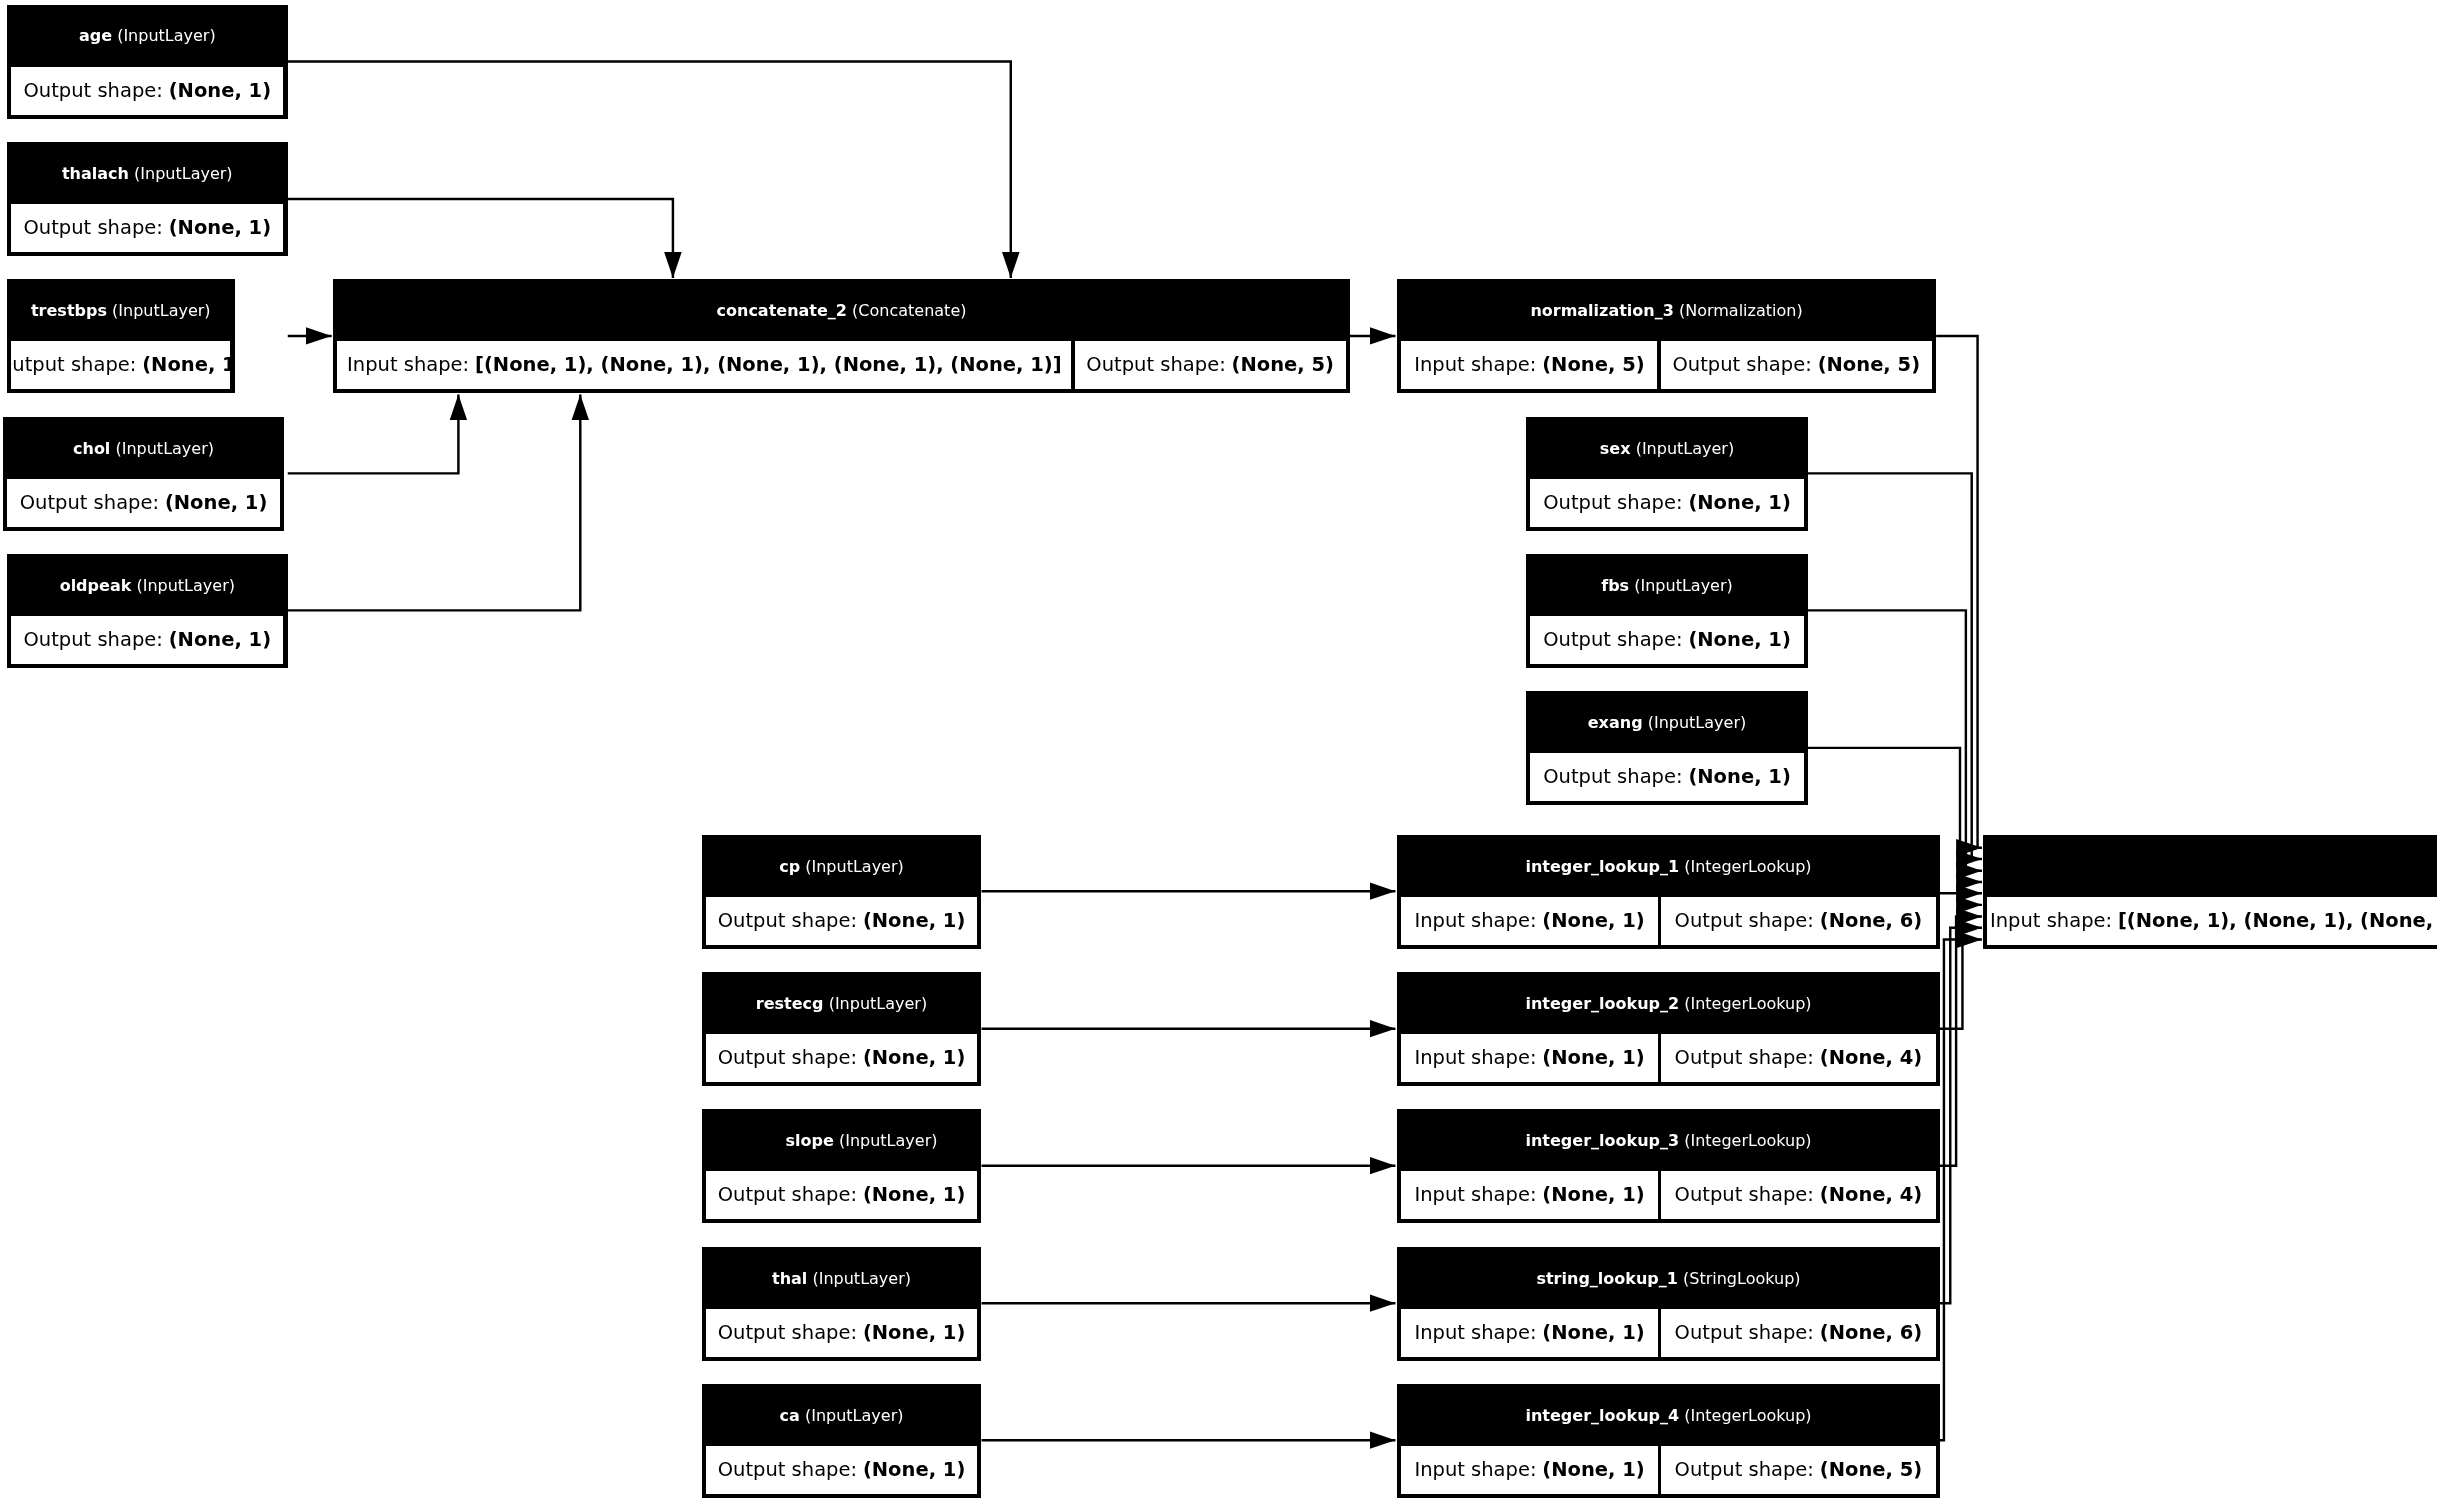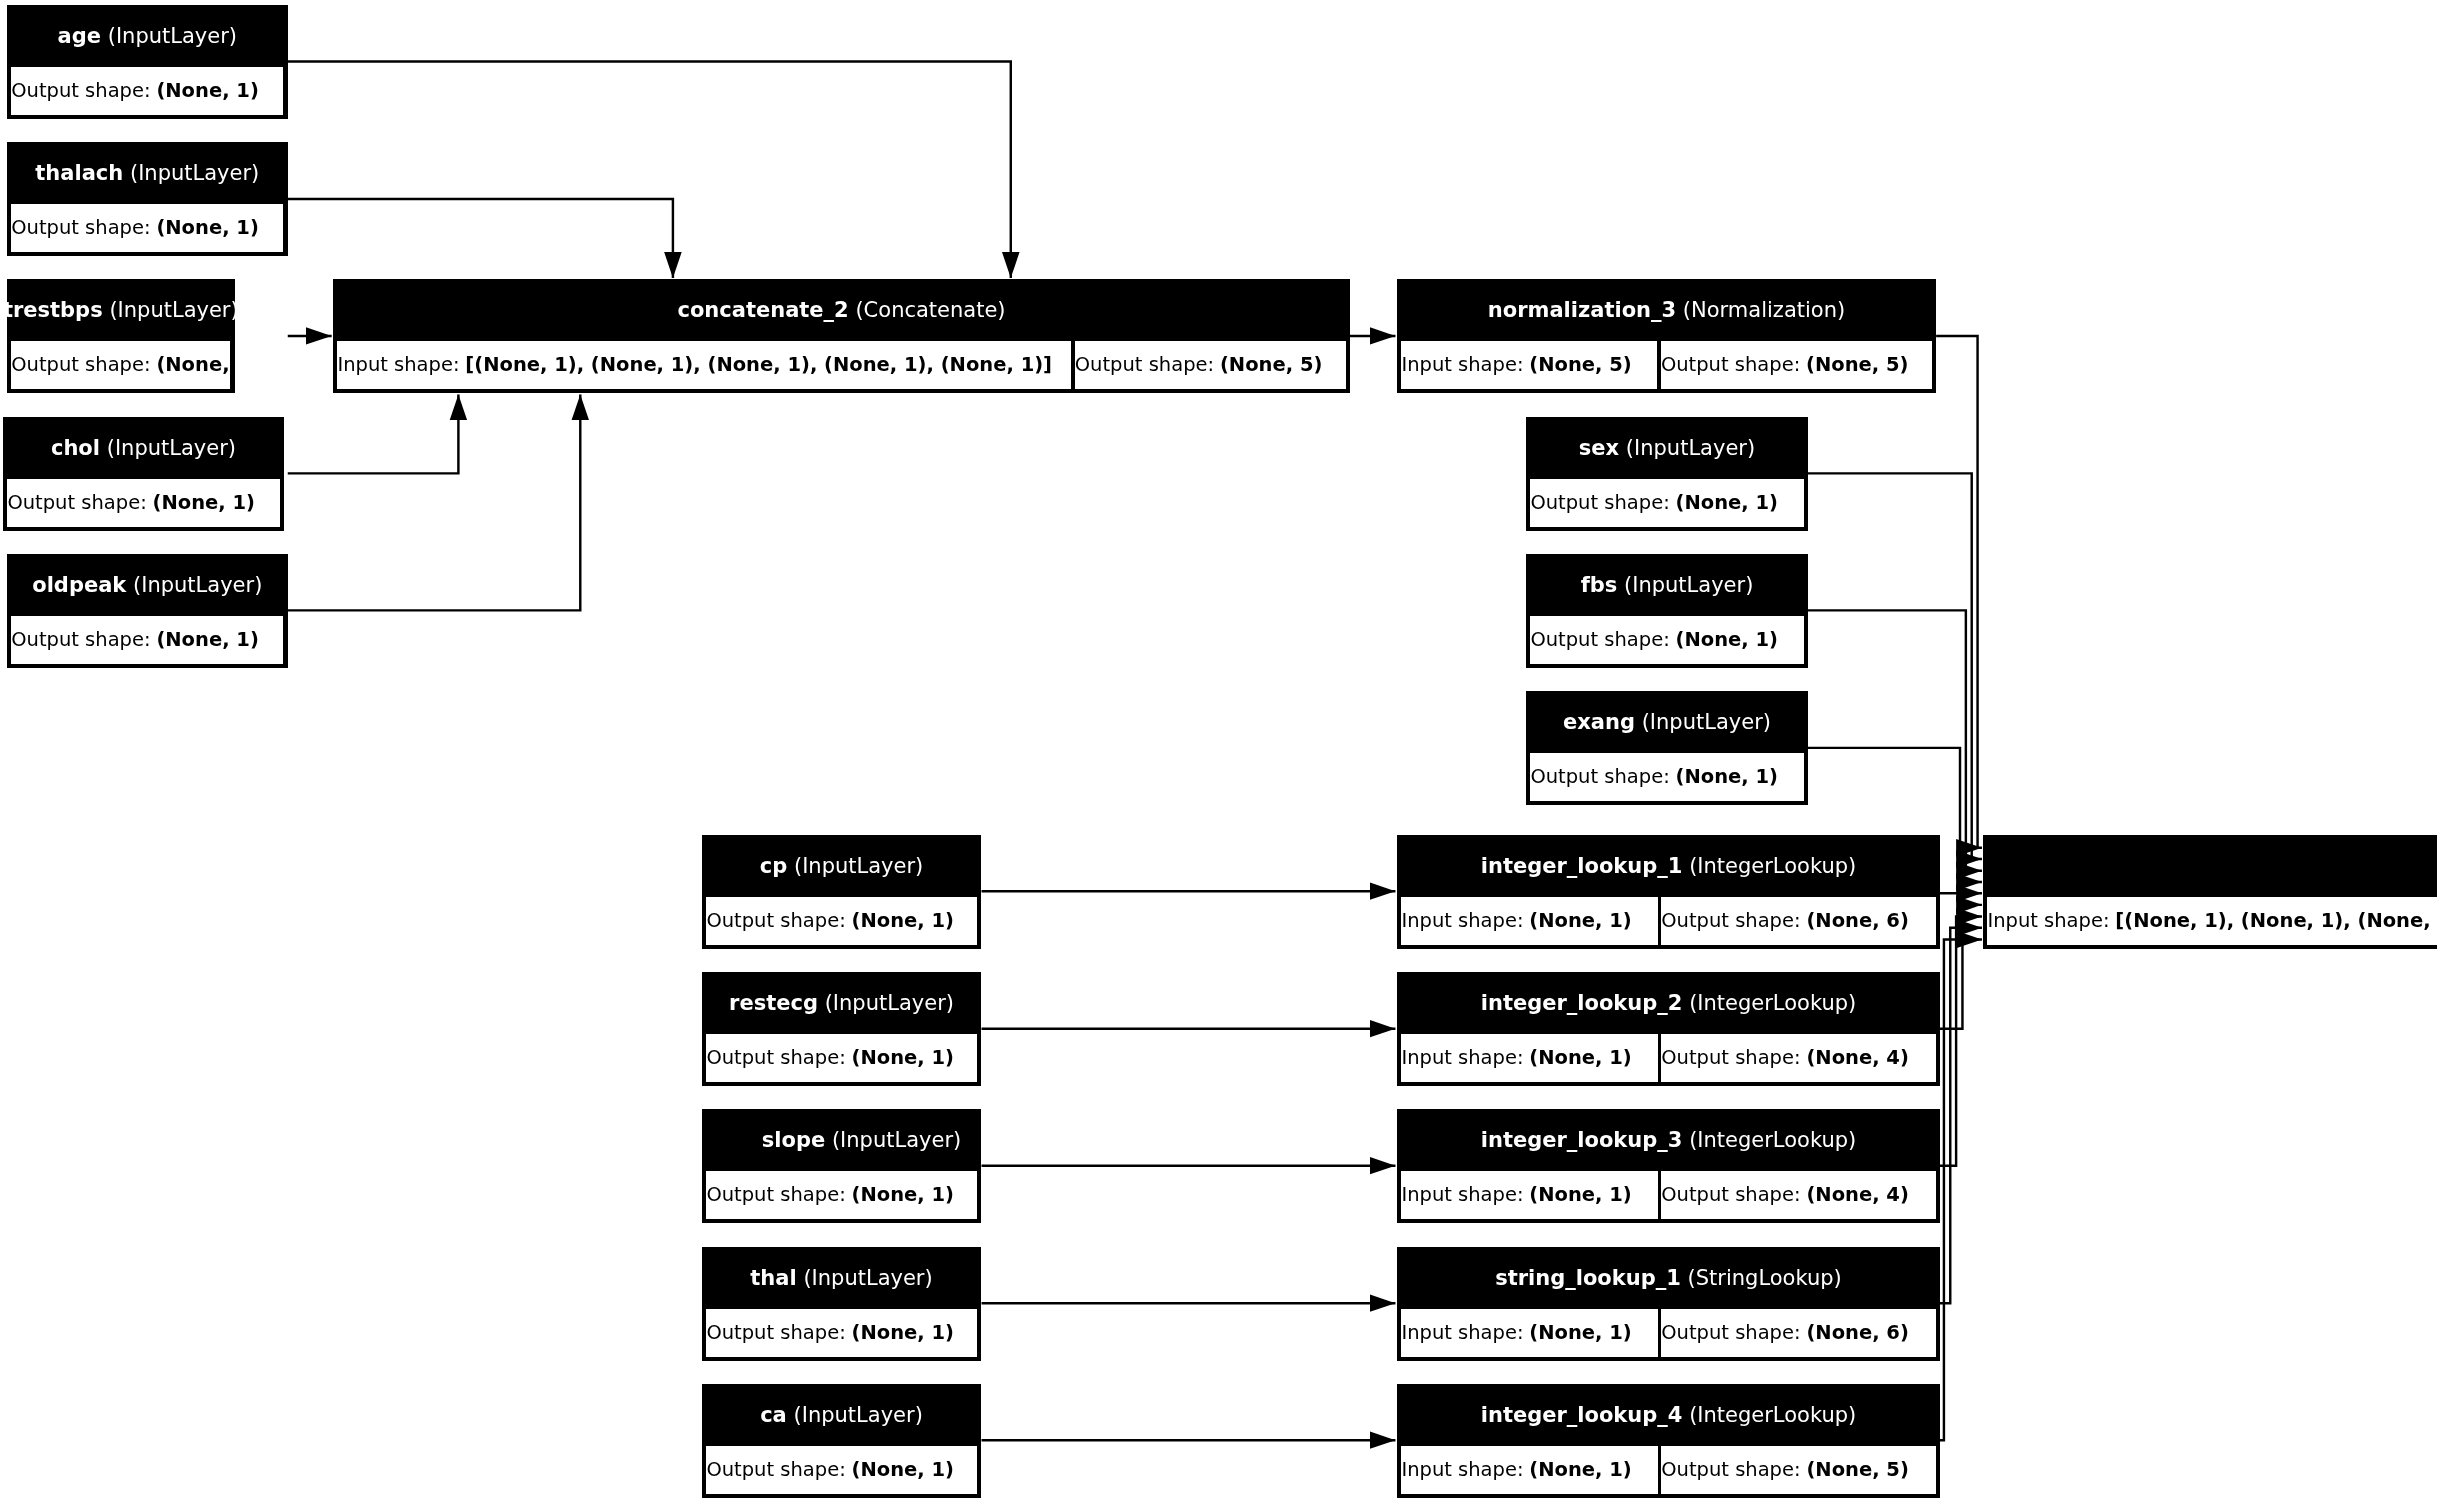--- a/index.html
+++ b/index.html
@@ -15,36 +15,36 @@
   .node{
     position:absolute;
     background:#000000;
     z-index:2;
     box-sizing:border-box;
   }
   .hdr{
     height:62px;
     display:flex;align-items:center;justify-content:center;
     color:#ffffff;
-    font-size:21px;
+    font-size:16px;
     white-space:nowrap;
   }
   .nm{font-weight:bold;}
   .tp{margin-left:0.32em;font-weight:normal;}
   .body{
     position:absolute;left:4.4px;right:4.4px;top:62px;bottom:4.4px;
     background:#000000;
     display:flex;
     gap:3.4px;
   }
   .cell{
     background:#ffffff;
     color:#000000;
     flex:1 1 auto;
-    display:flex;align-items:center;
+    display:flex;align-items:center;justify-content:center;
     font-size:19.5px;
     white-space:nowrap;
     overflow:hidden;
   }
   .cell .v{font-weight:bold;margin-left:0.30em;}
 </style>
 </head>
 <body>
 
 <div id="canvas">

